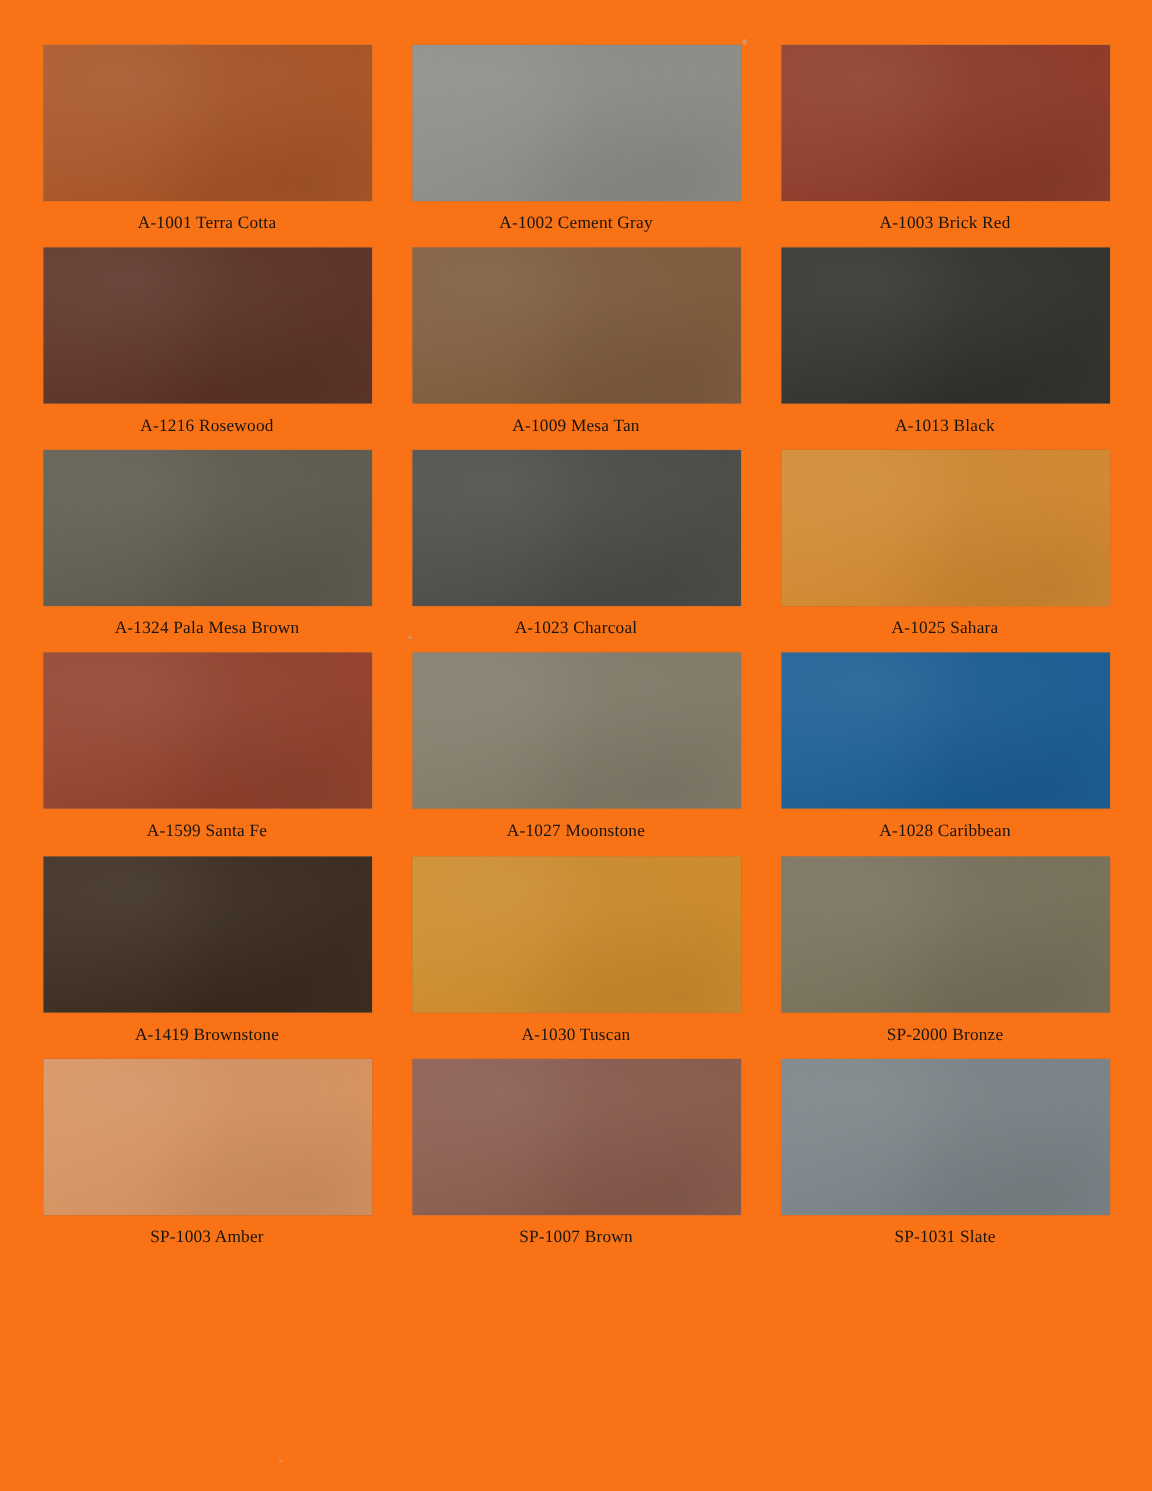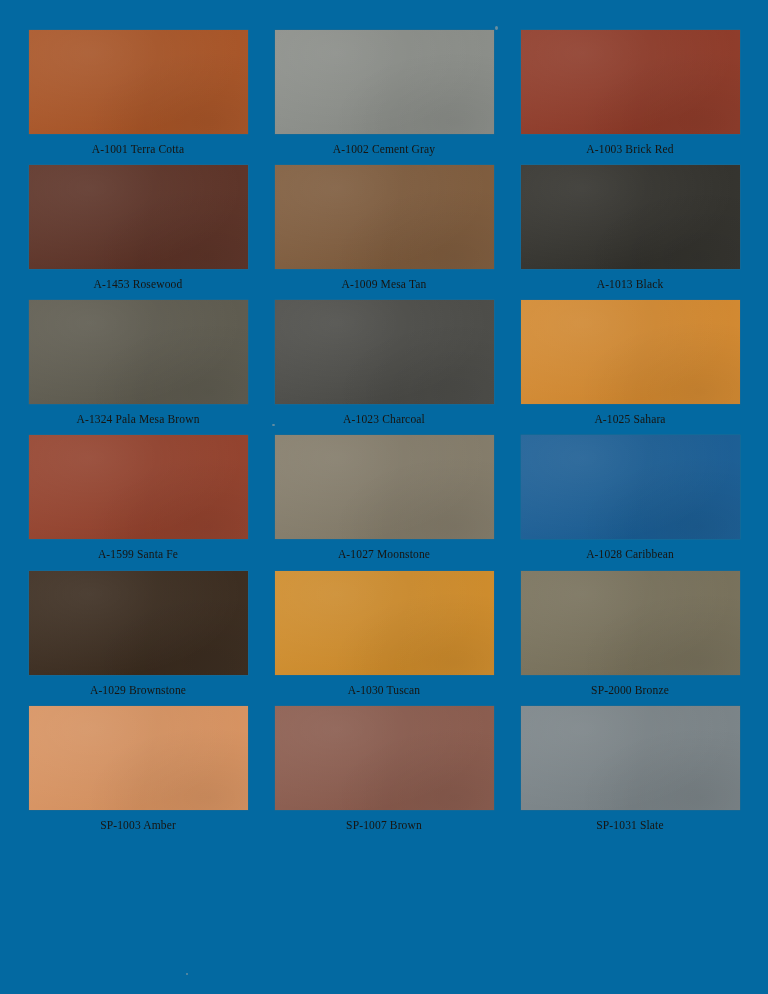--- a/index.html
+++ b/index.html
@@ -10,21 +10,21 @@
     width: 768px;
     height: 994px;
     background: #ffffff;
     font-family: "Liberation Serif", "DejaVu Serif", serif;
     overflow: hidden;
   }
   #sheet {
     position: relative;
     width: 768px;
     height: 994px;
-    background: #0369a1;
+    background: #f97316;
     box-sizing: border-box;
     padding: 30px 26px 18px 26px;
   }
   #swatch-grid {
     display: grid;
     grid-template-columns: repeat(3, 1fr);
     grid-template-rows: repeat(7, 1fr);
     column-gap: 22px;
     row-gap: 0px;
     width: 100%;
@@ -93,21 +93,21 @@
       <div class="swatch-cell">
         <div class="swatch-chip" style="background-color: rgb(138, 141, 136);"></div>
         <div class="swatch-label">A-1002 Cement Gray</div>
       </div>
       <div class="swatch-cell">
         <div class="swatch-chip" style="background-color: rgb(142, 58, 40);"></div>
         <div class="swatch-label">A-1003 Brick Red</div>
       </div>
       <div class="swatch-cell">
         <div class="swatch-chip" style="background-color: rgb(92, 50, 38);"></div>
-        <div class="swatch-label">A-1453 Rosewood</div>
+        <div class="swatch-label">A-1216 Rosewood</div>
       </div>
       <div class="swatch-cell">
         <div class="swatch-chip" style="background-color: rgb(126, 91, 60);"></div>
         <div class="swatch-label">A-1009 Mesa Tan</div>
       </div>
       <div class="swatch-cell">
         <div class="swatch-chip" style="background-color: rgb(50, 49, 44);"></div>
         <div class="swatch-label">A-1013 Black</div>
       </div>
       <div class="swatch-cell">
@@ -129,21 +129,21 @@
       <div class="swatch-cell">
         <div class="swatch-chip" style="background-color: rgb(131, 123, 105);"></div>
         <div class="swatch-label">A-1027 Moonstone</div>
       </div>
       <div class="swatch-cell">
         <div class="swatch-chip" style="background-color: rgb(26, 93, 148);"></div>
         <div class="swatch-label">A-1028 Caribbean</div>
       </div>
       <div class="swatch-cell">
         <div class="swatch-chip" style="background-color: rgb(58, 43, 30);"></div>
-        <div class="swatch-label">A-1029 Brownstone</div>
+        <div class="swatch-label">A-1419 Brownstone</div>
       </div>
       <div class="swatch-cell">
         <div class="swatch-chip" style="background-color: rgb(206, 139, 42);"></div>
         <div class="swatch-label">A-1030 Tuscan</div>
       </div>
       <div class="swatch-cell">
         <div class="swatch-chip" style="background-color: rgb(119, 112, 90);"></div>
         <div class="swatch-label">SP-2000 Bronze</div>
       </div>
       <div class="swatch-cell">

